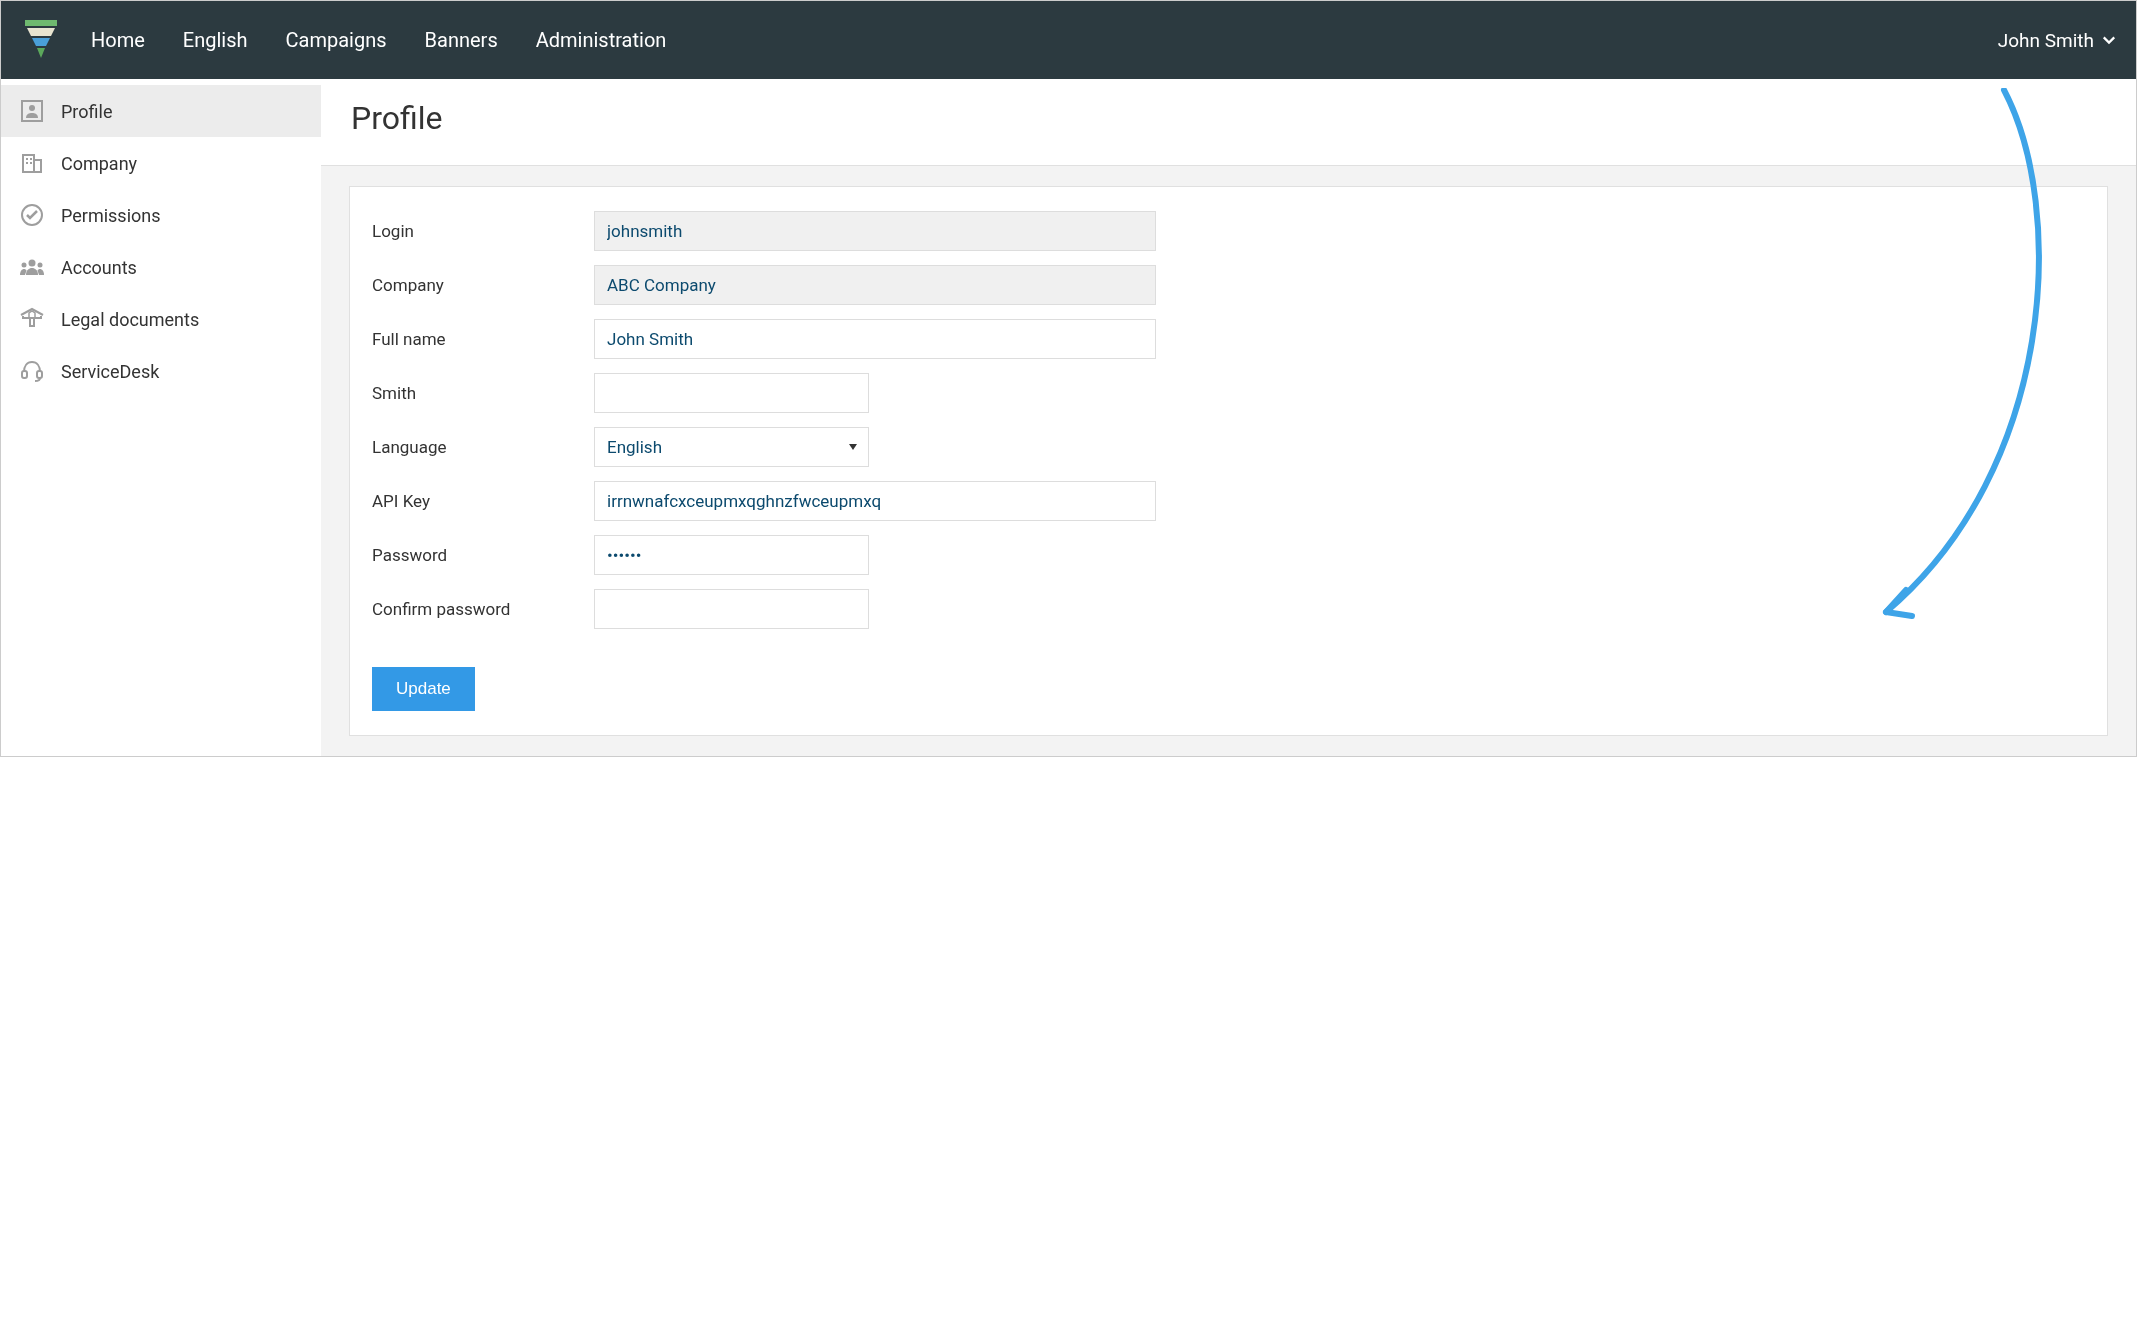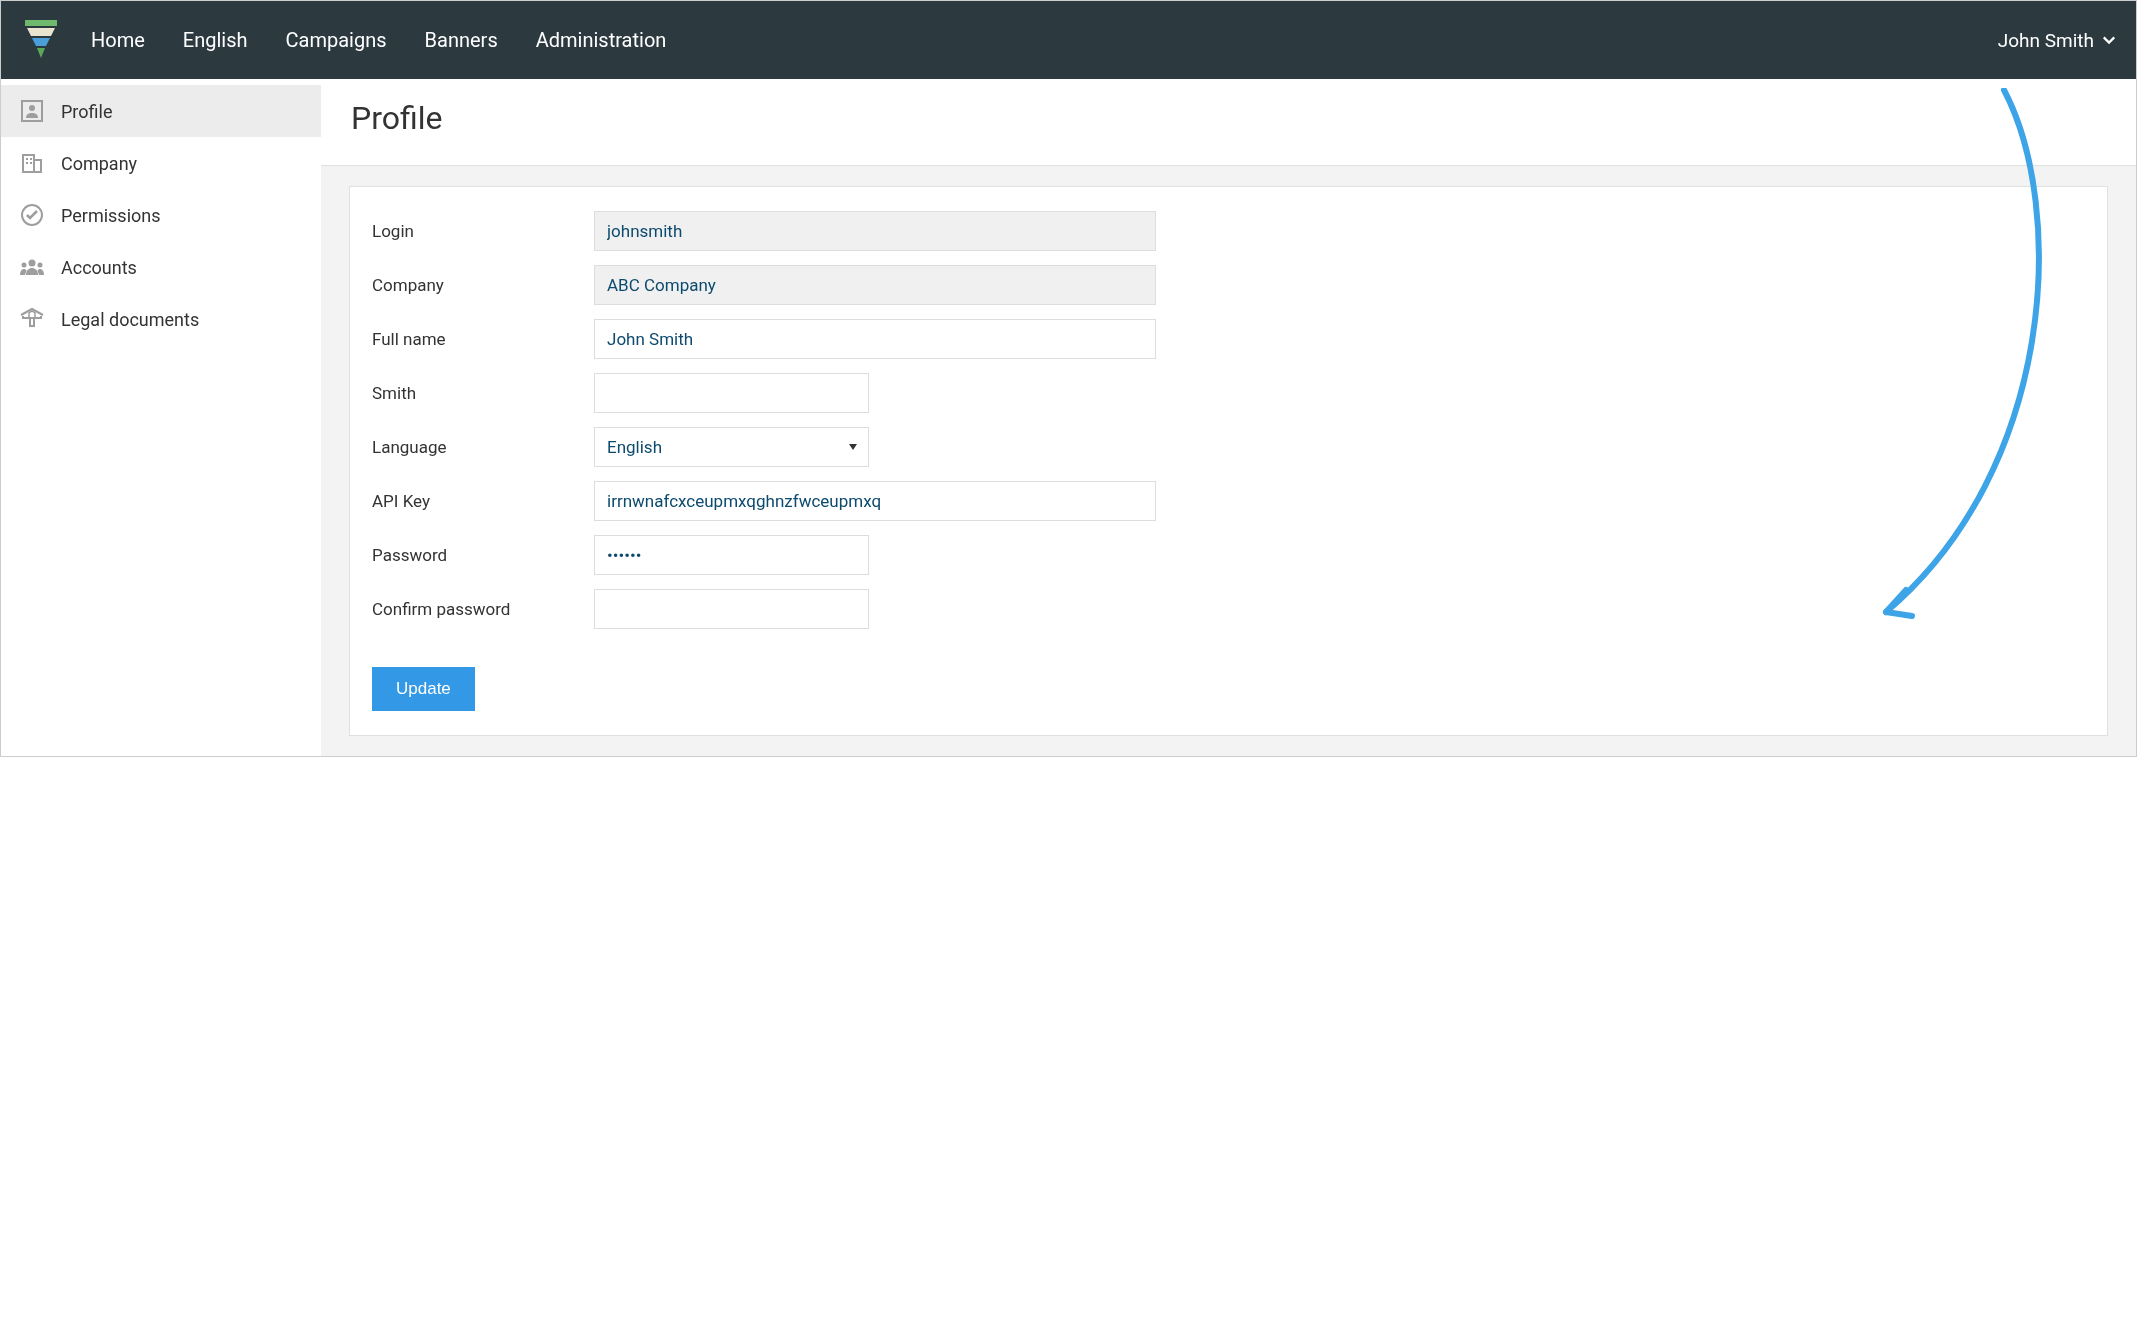--- a/index.html
+++ b/index.html
@@ -235,20 +235,31 @@
       <span class="sidebar-icon">
         <svg width="26" height="24" viewBox="0 0 26 24">
             <path d="M 2 8 L 13 2 L 24 8" fill="none" stroke="#9e9e9e" stroke-width="2"></path>
             <path d="M 4 9 L 4 11 L 22 11 L 22 9" fill="none" stroke="#9e9e9e" stroke-width="2"></path>
             <rect x="11" y="11" width="4" height="8" fill="none" stroke="#9e9e9e" stroke-width="2"></rect>
             <path d="M 10 10 L 10 6 L 13 4 L 16 6 L 16 10" fill="none" stroke="#9e9e9e" stroke-width="1.5"></path>
           </svg>
       </span>
       <span class="sidebar-label">Legal documents</span>
     </div>
+    <div class="sidebar-item">
+      <span class="sidebar-icon">
+        <svg width="24" height="24" viewBox="0 0 24 24">
+            <path d="M 4 13 C 4 7 7 3 12 3 C 17 3 20 7 20 13" fill="none" stroke="#9e9e9e" stroke-width="2"></path>
+            <rect x="2" y="12" width="5" height="7" rx="2" fill="none" stroke="#9e9e9e" stroke-width="2"></rect>
+            <rect x="17" y="12" width="5" height="7" rx="2" fill="none" stroke="#9e9e9e" stroke-width="2"></rect>
+            <path d="M 20 19 C 20 21 18 22 15 22" fill="none" stroke="#9e9e9e" stroke-width="2"></path>
+          </svg>
+      </span>
+      <span class="sidebar-label">ServiceDesk</span>
+    </div>
   </div>
 
   <div class="content">
     <div class="page-header">
       <h1 class="page-title">Profile</h1>
     </div>
     <div class="content-body">
 
       <svg class="annotation-arrow" width="220" height="560" viewBox="0 0 220 560">
         <path d="M 148 2 C 210 120 200 380 30 524" stroke="#3ea4e8" stroke-width="6" fill="none" stroke-linecap="round"></path>

